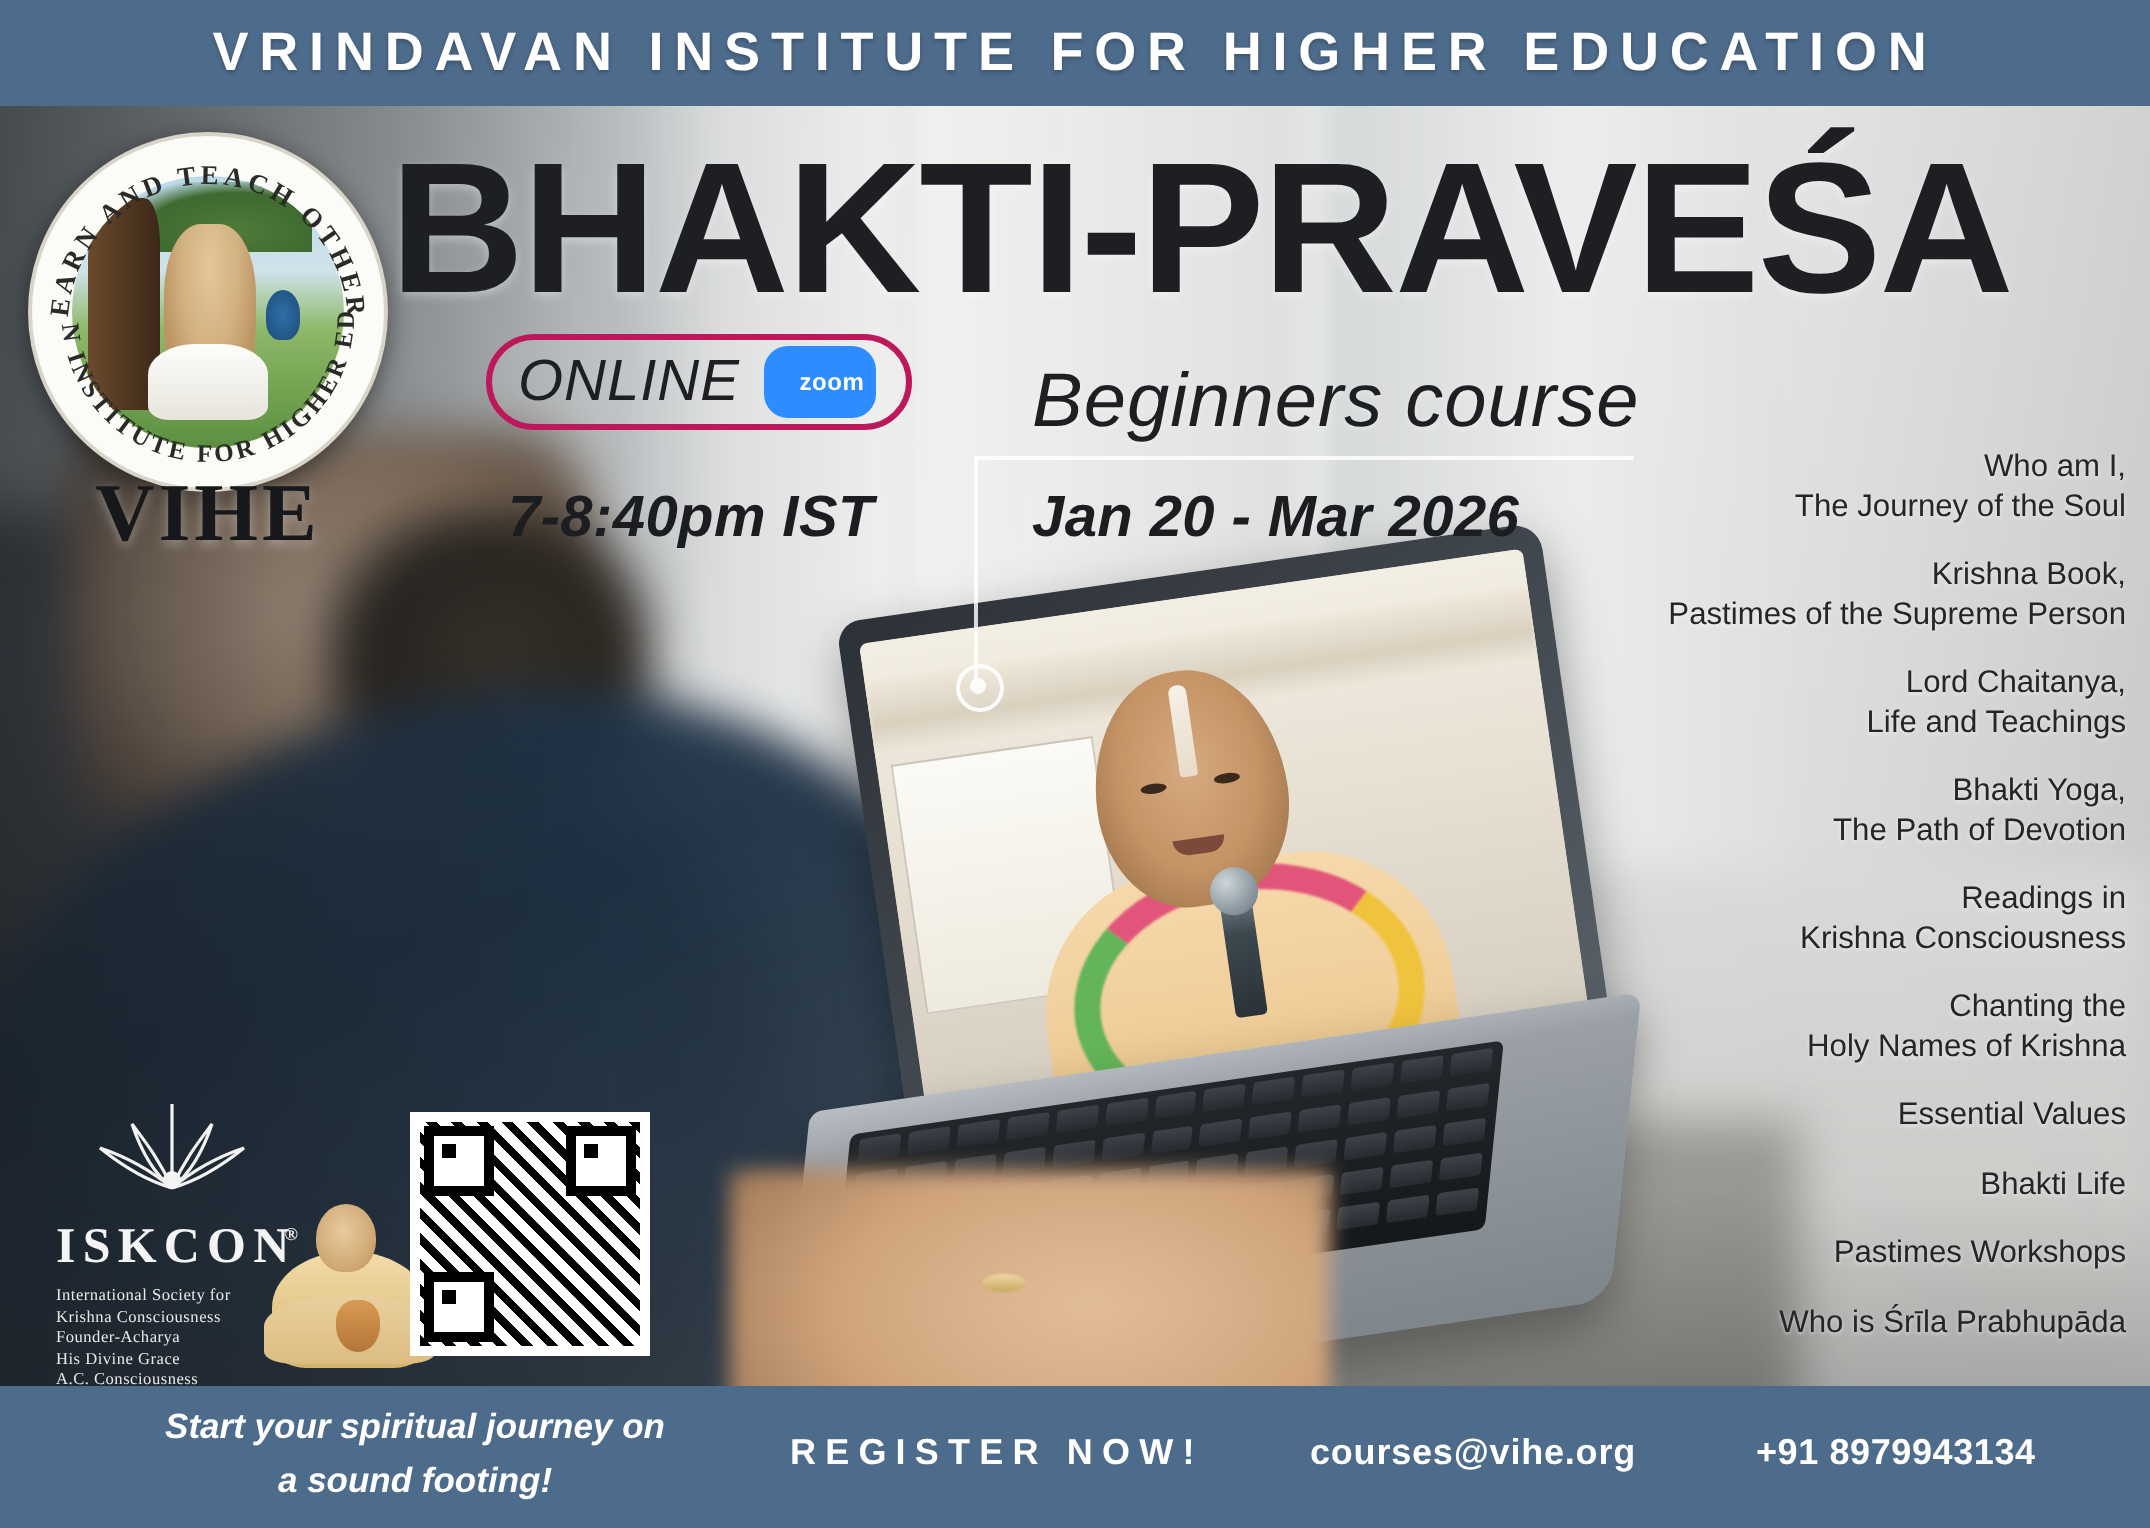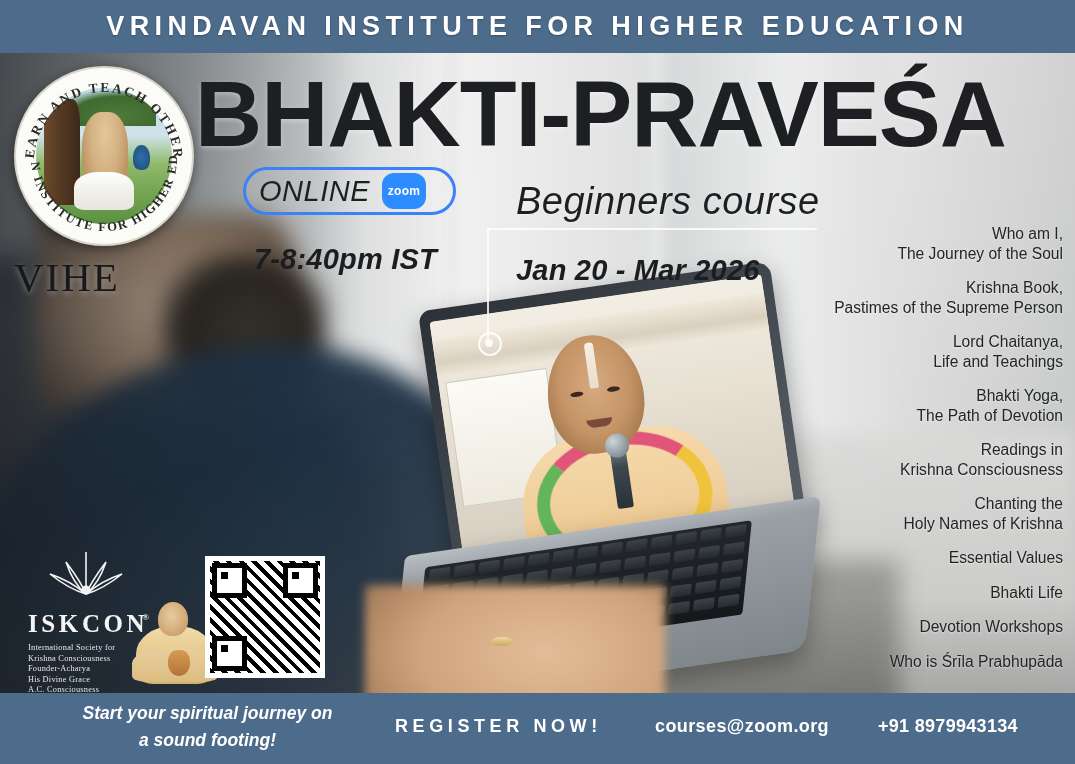--- a/index.html
+++ b/index.html
@@ -214,43 +214,43 @@
 
   
   .title{
     position:absolute;left:195px;top:68px;
     font-size:93px;font-weight:bold;letter-spacing:-1px;
     color:#1d1f22;line-height:1;white-space:nowrap;
     text-shadow:0 2px 5px rgba(255,255,255,.35);
   }
   .online-pill{
     position:absolute;left:243px;top:167px;width:213px;height:48px;
-    border:3px solid #3b82f6;border-radius:26px;
+    border:3px solid #be185d;border-radius:26px;
     display:flex;align-items:center;gap:12px;padding:0 13px;
     box-sizing:border-box;
     background:rgba(255,255,255,.10);
   }
   .online-text{font-size:29px;font-style:italic;color:#1d1f22;letter-spacing:.5px;}
   .zoom-chip{
     width:44px;height:36px;border-radius:12px;background:#2d8cff;
     display:flex;align-items:center;justify-content:center;
-    color:#fff;font-size:12px;font-weight:bold;letter-spacing:.3px;
+    color:#fff;font-size:12px;font-weight:bold;letter-spacing:.3px;padding-left:12px;
   }
   .beginners{
     position:absolute;left:516px;top:180px;
     font-size:38px;font-style:italic;color:#1d1f22;letter-spacing:.5px;
     text-shadow:0 1px 3px rgba(255,255,255,.4);
   }
   .timing{
     position:absolute;left:254px;top:243px;
     font-size:29px;font-weight:bold;font-style:italic;color:#1b1d20;letter-spacing:.2px;
   }
   .dates{
     position:absolute;left:516px;top:243px;
-    font-size:29px;font-weight:bold;font-style:italic;color:#1b1d20;letter-spacing:.2px;margin-top:11px;
+    font-size:29px;font-weight:bold;font-style:italic;color:#1b1d20;letter-spacing:.2px;
   }
 
   
   .topics{
     position:absolute;right:12px;top:224px;width:330px;
     text-align:right;
   }
   .topic{
     color:#232528;font-size:15.6px;line-height:19.5px;
     margin-bottom:15px;
@@ -295,22 +295,22 @@
     background:radial-gradient(ellipse at 50% 50%,#2f6fa8,#1d4c79);
     border-radius:50% 50% 40% 40%;
   }
   .seal-text{position:absolute;inset:0;}
   .seal-text text{
     font-family:"Liberation Serif",serif;font-size:13.4px;font-weight:bold;
     letter-spacing:2.1px;fill:#2a2a28;
   }
   .seal-text .btm{font-size:12.6px;letter-spacing:1.7px;}
   .vihe-word{
-    position:absolute;left:14px;top:253px;width:180px;
-    font-family:"Liberation Serif",serif;font-size:41px;font-weight:normal;
+    position:absolute;left:14px;top:232px;width:180px;text-align:center;
+    font-family:"Liberation Serif",serif;font-size:41px;font-weight:bold;
     color:#16181b;letter-spacing:2px;
     text-shadow:0 2px 6px rgba(255,255,255,.35);
   }
 
   
   .iskcon{position:absolute;left:28px;top:548px;width:115px;}
   .lotus{display:block;margin:0 auto;}
   .iskcon-word{
     text-align:center;color:#f3f4f3;font-family:"Liberation Serif",serif;
     font-size:25px;font-weight:bold;letter-spacing:3.6px;margin-top:14px;
@@ -512,21 +512,21 @@
 
   <div class="topics">
     <div class="topic">Who am I,<br>The Journey of the Soul</div>
     <div class="topic">Krishna Book,<br>Pastimes of the Supreme Person</div>
     <div class="topic">Lord Chaitanya,<br>Life and Teachings</div>
     <div class="topic">Bhakti Yoga,<br>The Path of Devotion</div>
     <div class="topic">Readings in<br>Krishna Consciousness</div>
     <div class="topic">Chanting the<br>Holy Names of Krishna</div>
     <div class="topic">Essential Values</div>
     <div class="topic">Bhakti Life</div>
-    <div class="topic">Devotion Workshops</div>
+    <div class="topic">Pastimes Workshops</div>
     <div class="topic">Who is Śrīla Prabhupāda</div>
   </div>
 
   <div class="seal">
     <div class="seal-ring"></div>
     <div class="seal-art">
       <div class="seal-canopy"></div>
       <div class="seal-tree"></div>
       <div class="seal-figure"></div>
       <div class="seal-dhoti"></div>
@@ -582,16 +582,16 @@
     <div class="qr-grid">
       <span class="finder tl"></span>
       <span class="finder tr"></span>
       <span class="finder bl"></span>
     </div>
   </div>
 
   <div class="bottombar"></div>
   <div class="tagline">Start your spiritual journey on<br>a sound footing!</div>
   <div class="register">REGISTER NOW!</div>
-  <div class="email">courses@zoom.org</div>
+  <div class="email">courses@vihe.org</div>
   <div class="phone">+91 8979943134</div>
 
 </div>
 
 </body></html>

